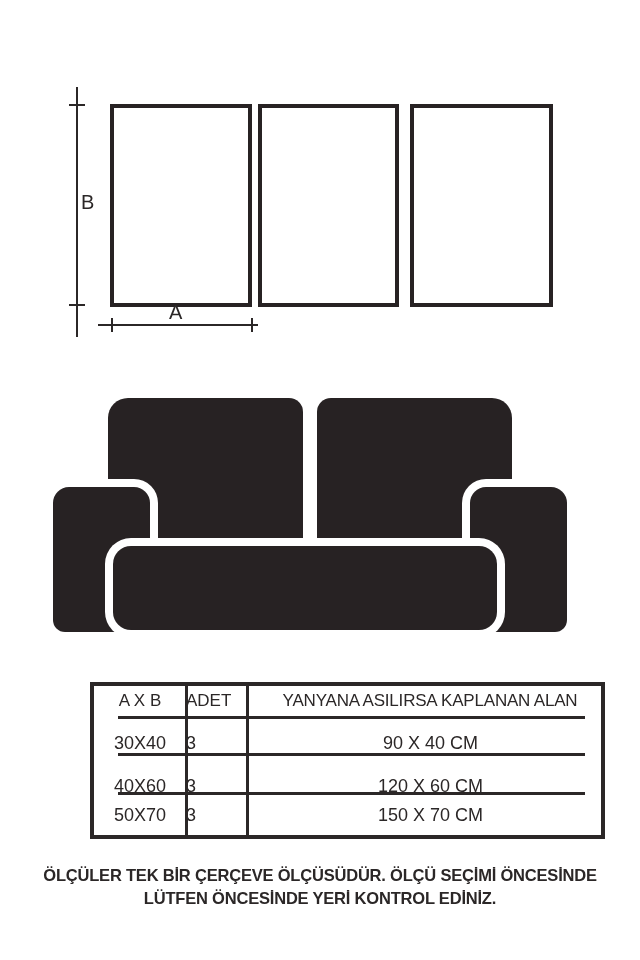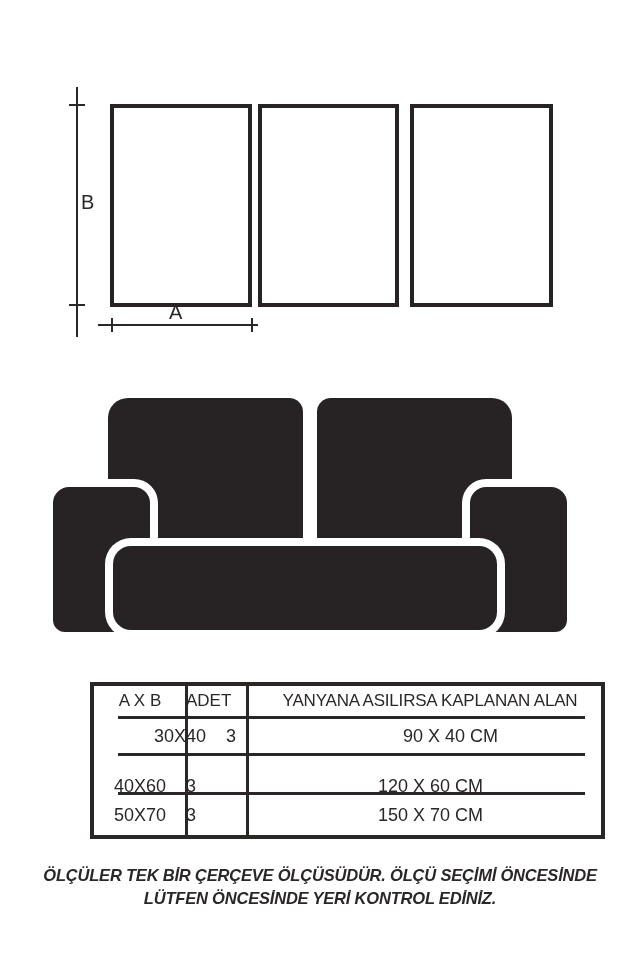--- a/index.html
+++ b/index.html
@@ -54,34 +54,34 @@
   .size-table{
     position:absolute;left:62px;top:682px;width:515px;height:157px;
     border:4px solid var(--line);background:#fff;margin-left:28px;
   }
   .size-table .vl{position:absolute;top:0;bottom:0;width:3px;background:var(--line);}
   .vl.v1{left:91px;} .vl.v2{left:152px;}
   .size-table .hl{position:absolute;left:24px;width:467px;height:3px;background:var(--line);}
   .hl.h1{top:30px;} .hl.h2{top:67px;} .hl.h3{top:106px;}
   .trow{position:absolute;left:0;right:0;display:flex;align-items:center;}
   .trow.rh{top:0;height:30px;}
-  .trow.r1{top:33px;height:34px;padding-left:40px;}
+  .trow.r1{top:40px;height:34px;}
   .trow.r2{top:84px;height:32px;}
   .trow.r3{top:109px;height:40px;}
   .cell{font-size:18px;font-weight:500;color:var(--line);white-space:nowrap;}
   .c1{width:92px;text-align:center;}
   .c2{width:61px;text-align:left;}
   .c3{flex:1;text-align:center;padding-left:13px;}
   .rh .cell{font-size:17px;}
   .rh .c3{text-align:center;padding-left:12px;letter-spacing:-0.2px;}
 
   
   .disclaimer{
     position:absolute;left:0;width:640px;text-align:center;
-    font-size:16.5px;font-weight:600;letter-spacing:-0.2px;color:var(--line);font-style:italic;
+    font-size:16.5px;font-weight:600;letter-spacing:-0.2px;color:var(--line);
   }
   .disclaimer.l1{top:866px;}
   .disclaimer.l2{top:889px;}
 </style>
 </head>
 <body>
 
 <div class="canvas">
 
   <div>

